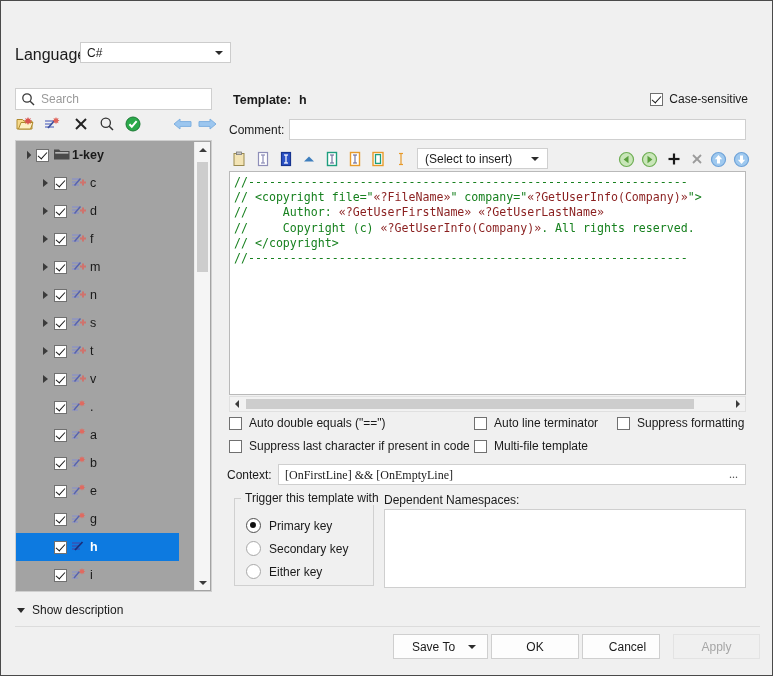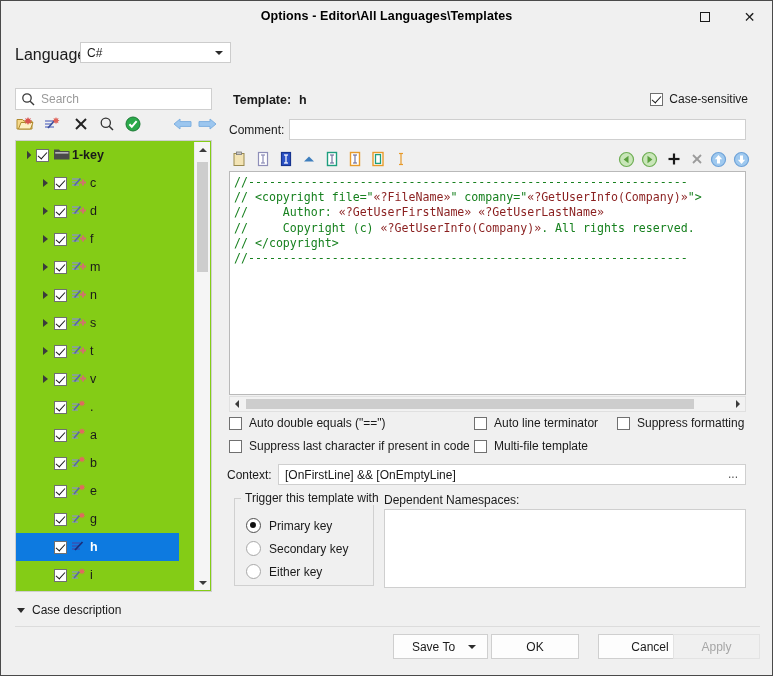--- a/index.html
+++ b/index.html
@@ -103,21 +103,21 @@
   }
   .tb-ico {
     position: absolute; top: 0;
     width: 20px; height: 20px;
     display: flex; align-items: center; justify-content: center;
   }
 
   .tree {
     position: absolute; left: 14px; top: 139px;
     width: 197px; height: 452px;
-    background: #84cc16;
+    background: #a3a3a3;
     border: 1px solid #cfcfcf;
     box-sizing: border-box;
     overflow: hidden;
   }
   .tree-inner { position: absolute; left: 0; top: 0; right: 16px; top: 0; }
   .tree-row {
     position: relative;
     height: 28px;
     display: flex;
     align-items: center;
@@ -331,20 +331,21 @@
 
   .ctx-label {
     position: absolute; left: 226px; top: 467px;
     font-size: 12px; color: #1a1a1a;
   }
   .ctx-input {
     position: absolute; left: 277px; top: 463px;
     width: 468px; height: 21px;
     background: #fff; border: 1px solid #cfcfcf;
     box-sizing: border-box;
+    font-family: Liberation Serif, serif;
   }
   .ctx-input .val {
     position: absolute; left: 6px; top: 3px;
     font-size: 12px; color: #1a1a1a;
   }
   .ctx-input .dots {
     position: absolute; right: 7px; top: 2px;
     font-size: 12px; color: #555;
   }
 
@@ -411,37 +412,28 @@
   .btn-saveto { left: 392px; width: 95px; }
   .btn-saveto .lbl { margin-right: 14px; }
   .btn-saveto .arrow {
     position: absolute; right: 11px; top: 10px;
     width: 0; height: 0;
     border-left: 4px solid transparent;
     border-right: 4px solid transparent;
     border-top: 4px solid #2b2b2b;
   }
   .btn-ok { left: 490px; width: 88px; }
-  .btn-cancel { left: 597px; width: 91px; padding-left: 13px; }
+  .btn-cancel { left: 581px; width: 78px; padding-left: 13px; }
   .btn-apply { left: 672px; width: 87px; }
 </style>
 </head>
 <body>
 
 <div id="app">
 
-  <div class="titlebar">
-    <div class="titlebar-text">Options - Editor\All Languages\Templates</div>
-    <div class="win-btn btn-max">
-      <div class="glyph-max"></div>
-    </div>
-    <div class="win-btn btn-close">
-      <div class="glyph-close">✕</div>
-    </div>
-  </div>
 
   <div class="lang-label">Language:</div>
   <div class="lang-select">
     <div class="val">C#</div>
     <div class="arrow"></div>
   </div>
 
   <div class="search-box">
     <div class="search-icon-wrap">
       <svg width="15" height="15" viewBox="0 0 15 15">
@@ -746,21 +738,21 @@
         </div>
       <div class="ts-thumb"></div>
       <div class="ts-arrow ts-down">
           <div class="ts-tri-down"></div>
         </div>
     </div>
   </div>
 
   <div class="show-desc">
     <div class="sd-tri"></div>
-    <span>Case description</span>
+    <span>Show description</span>
   </div>
 
   <div class="tpl-label">Template:</div>
   <div class="tpl-value">h</div>
 
   <div class="case-sens">
     <div class="cb checked"></div>
     <span>Case-sensitive</span>
   </div>
 
@@ -828,20 +820,24 @@
     <div class="edt-ico" style="left:162px;">
       <svg width="16" height="16" viewBox="0 0 16 16">
         <g stroke="#e79a2a" stroke-width="1.2" fill="none">
           <line x1="6" y1="2.5" x2="10" y2="2.5"></line>
           <path d="M8 2.5 L8 7 M8 7 L8 13.5"></path>
           <line x1="6" y1="13.5" x2="10" y2="13.5"></line>
         </g>
       </svg>
     </div>
 
+    <div class="insert-dd">
+      <div class="val">(Select to insert)</div>
+      <div class="arrow"></div>
+    </div>
 
     <div class="edt-ico" style="left:387px;">
       <svg width="17" height="17" viewBox="0 0 17 17">
         <circle cx="8.5" cy="8.5" r="7" fill="#c9e6b9" stroke="#6fae55" stroke-width="1.2"></circle>
         <path d="M10.5 4.8 L5.6 8.5 L10.5 12.2 Z" fill="#5aa03e"></path>
       </svg>
     </div>
     <div class="edt-ico" style="left:410px;">
       <svg width="17" height="17" viewBox="0 0 17 17">
         <circle cx="8.5" cy="8.5" r="7" fill="#c9e6b9" stroke="#6fae55" stroke-width="1.2"></circle>

